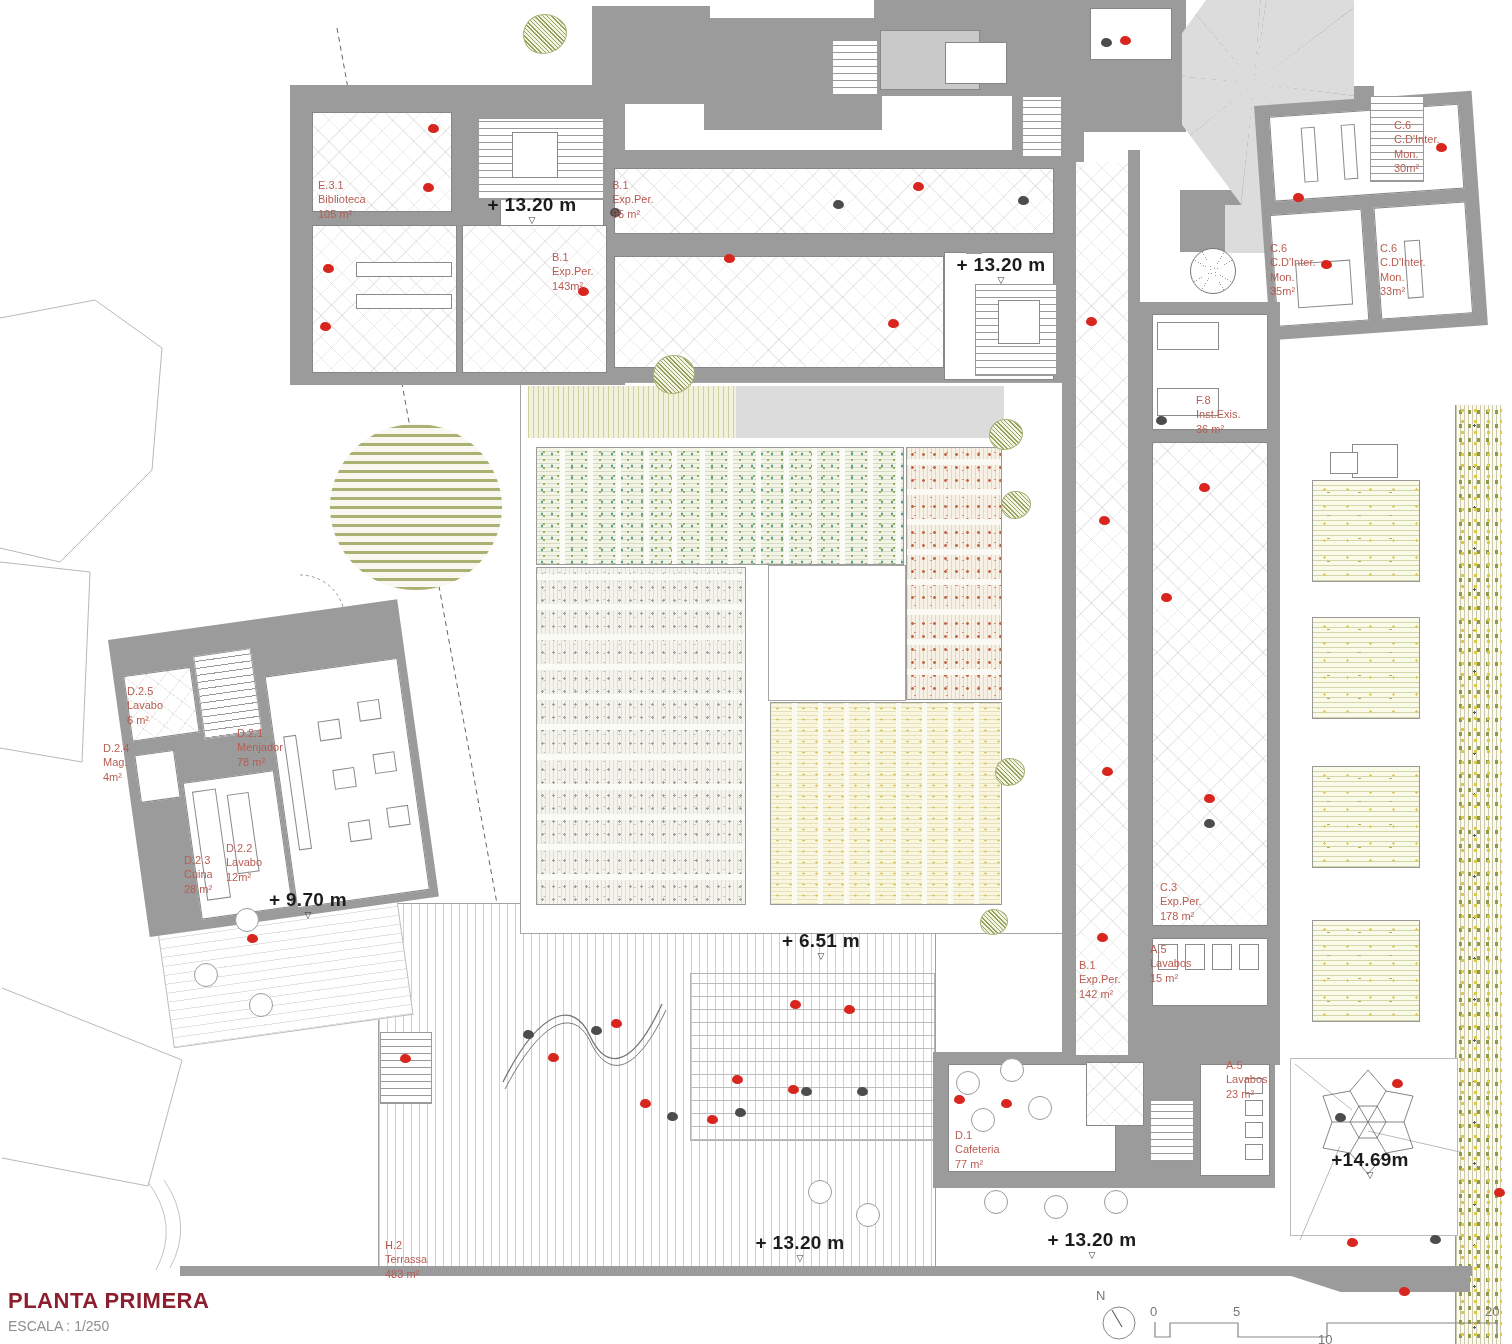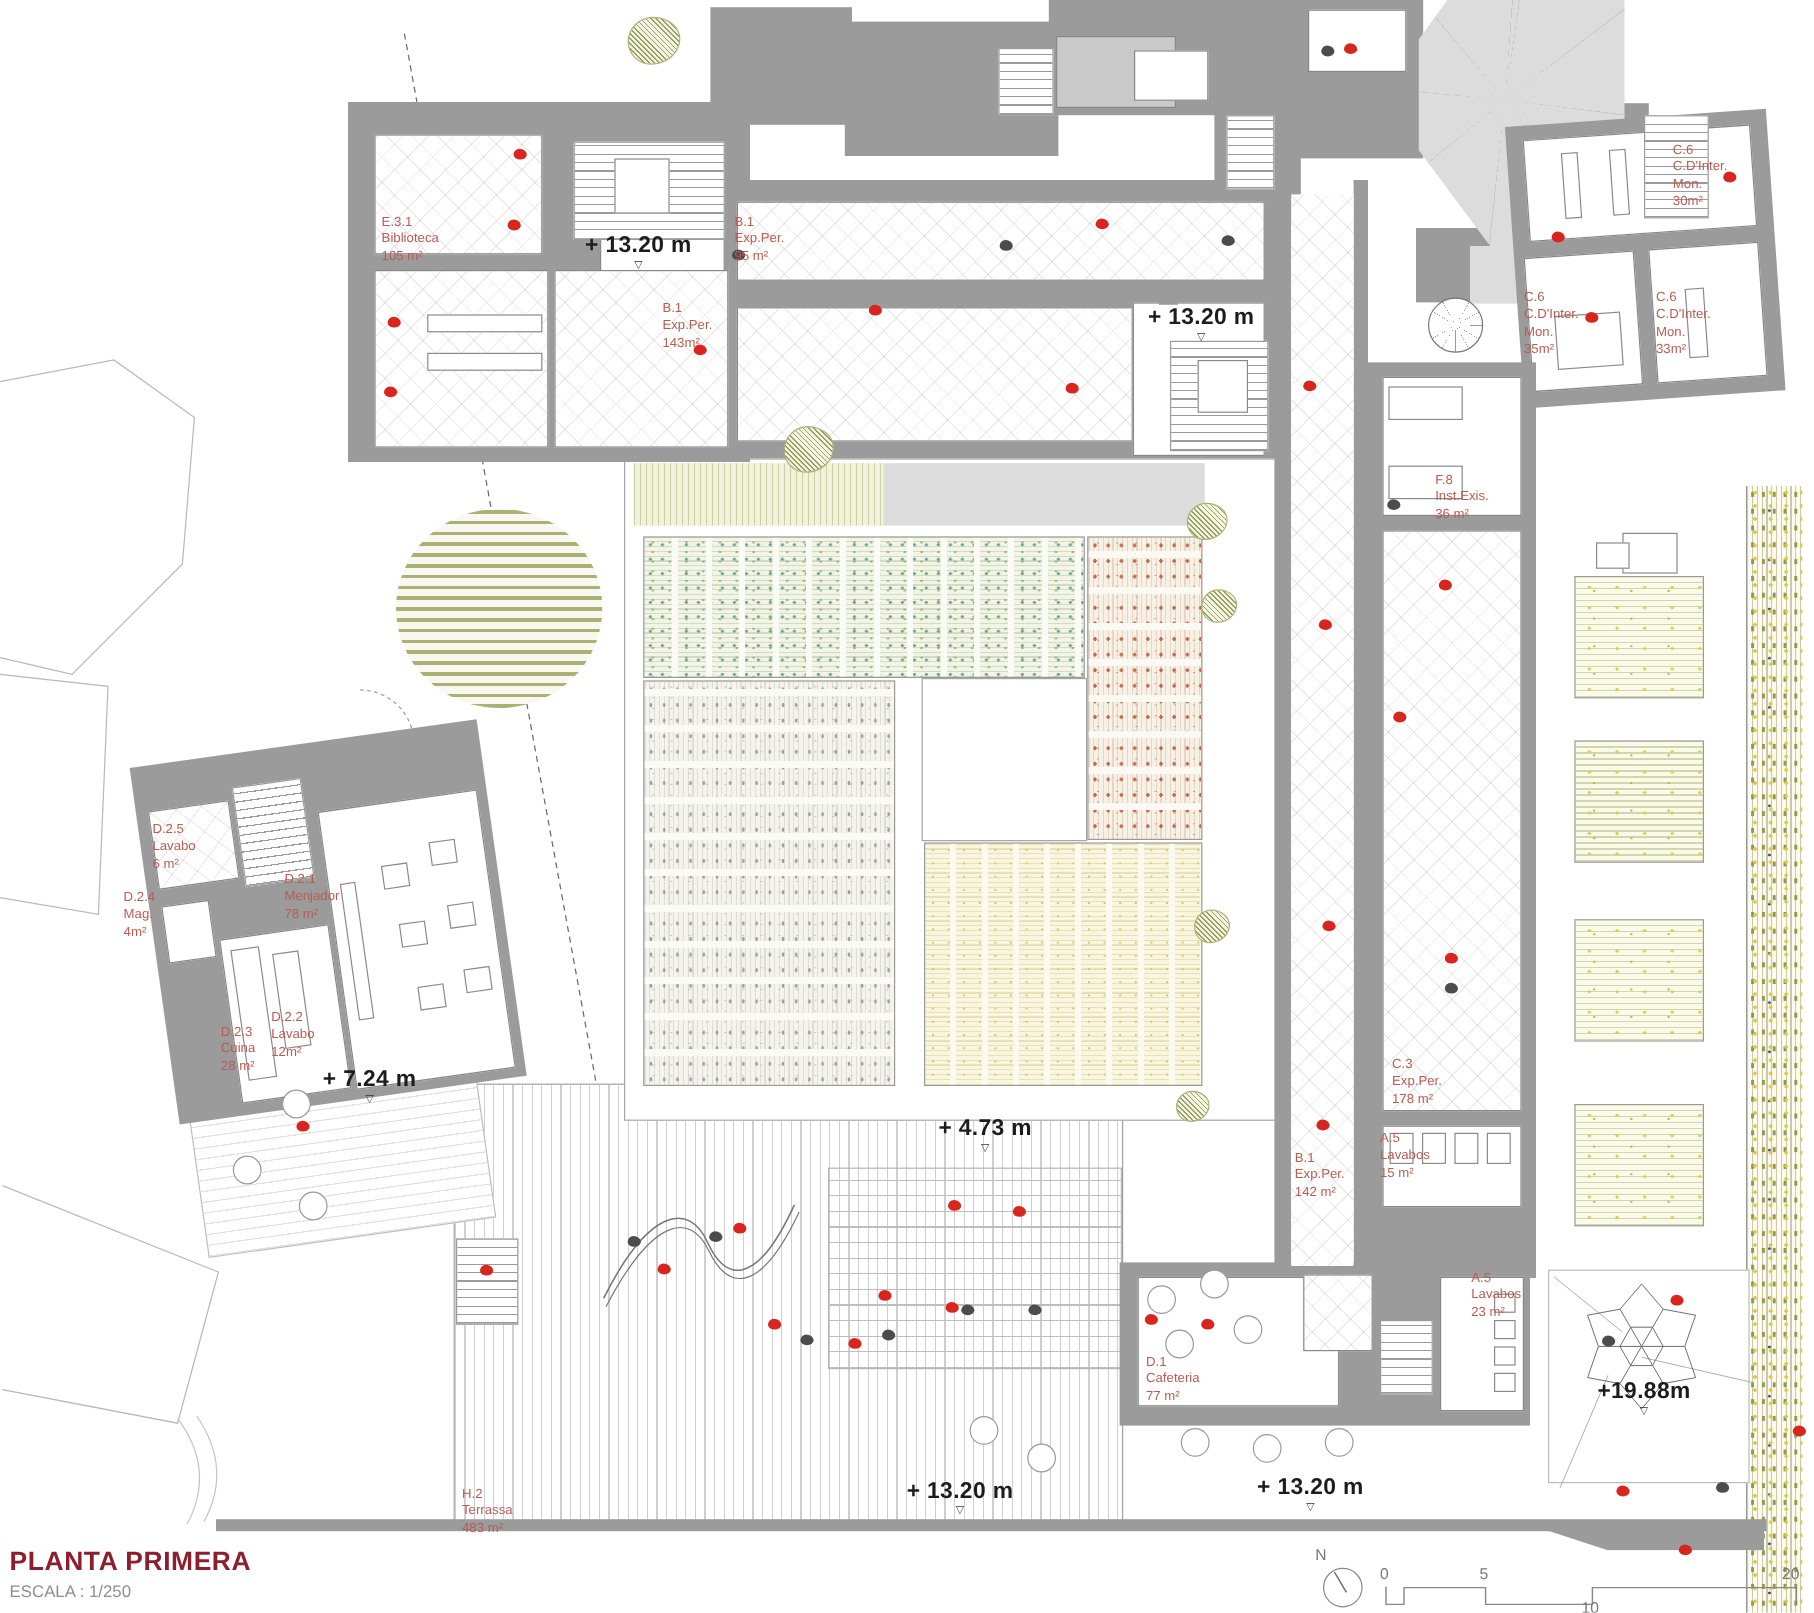--- a/index.html
+++ b/index.html
@@ -249,37 +249,37 @@
 
   <div class="lvl" style="left:484px;top:194px">
       <span class="t">+ 13.20 m</span>
       <span class="tri">▽</span>
     </div>
   <div class="lvl" style="left:953px;top:254px">
       <span class="t">+ 13.20 m</span>
       <span class="tri">▽</span>
     </div>
   <div class="lvl" style="left:260px;top:889px">
-      <span class="t">+ 7.24 m</span>
+      <span class="t">+ 9.70 m</span>
       <span class="tri">▽</span>
     </div>
   <div class="lvl" style="left:773px;top:930px">
-      <span class="t">+ 4.73 m</span>
+      <span class="t">+ 6.51 m</span>
       <span class="tri">▽</span>
     </div>
   <div class="lvl" style="left:752px;top:1232px">
       <span class="t">+ 13.20 m</span>
       <span class="tri">▽</span>
     </div>
   <div class="lvl" style="left:1044px;top:1229px">
       <span class="t">+ 13.20 m</span>
       <span class="tri">▽</span>
     </div>
   <div class="lvl" style="left:1322px;top:1149px">
-      <span class="t">+19.88m</span>
+      <span class="t">+14.69m</span>
       <span class="tri">▽</span>
     </div>
 
   <div id="title">
     <div class="m">PLANTA PRIMERA</div>
     <div class="s">ESCALA : 1/250</div>
   </div>
 
   <span id="northN">N</span>
   <svg class="svgD" viewBox="0 0 1512 1344" style="z-index:40">

